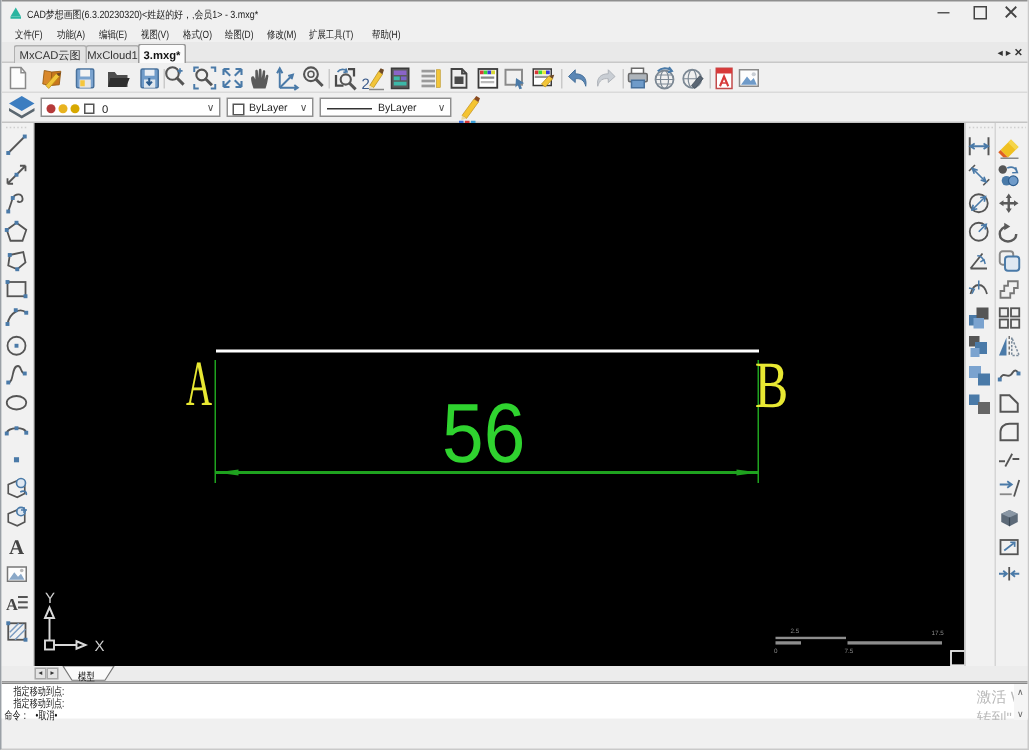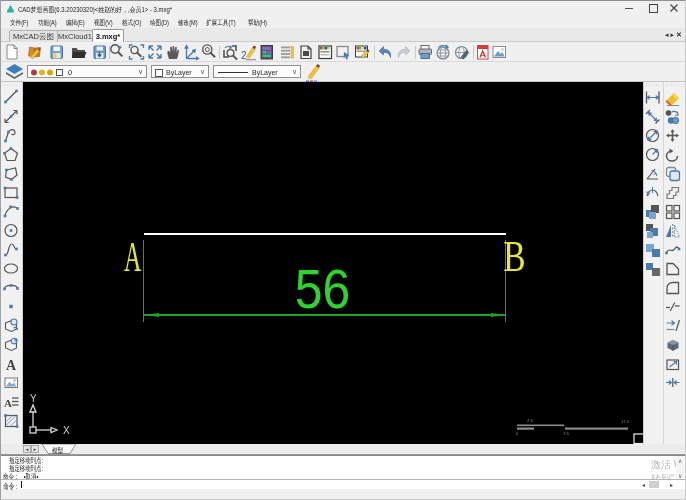--- a/index.html
+++ b/index.html
@@ -509,22 +509,15 @@
   <div class="abs" style="left:0;top:455px;width:686px;height:24px;background:#fff;border-top:1px solid #888;box-sizing:border-box;font-size:7.5px;color:#111;">
     <div class="abs" style="left:8px;top:0px;transform:scaleX(0.72);transform-origin:0 0;white-space:nowrap;">指定移动到点:</div>
     <div class="abs" style="left:8px;top:8px;transform:scaleX(0.72);transform-origin:0 0;white-space:nowrap;">指定移动到点:</div>
     <div class="abs" style="left:2px;top:16px;transform:scaleX(0.72);transform-origin:0 0;white-space:nowrap;">命令：&nbsp;&nbsp;&nbsp;•取消•</div>
     <div class="abs" style="left:650px;top:2px;width:36px;height:22px;color:#b9b9b9;font-size:10px;overflow:hidden;">激活 W<br>转到"</div>
     <div class="abs" style="left:675px;top:0px;width:11px;height:24px;background:#f5f5f5;">
       <div class="abs" style="left:2px;top:1px;font-size:6px;color:#666;">∧</div>
       <div class="abs" style="left:2px;top:16px;font-size:6px;color:#666;">∨</div>
     </div>
   </div>
-  <div class="abs" style="left:0;top:479px;width:686px;height:10px;background:#fff;border-top:1px solid #b5b5b5;box-sizing:border-box;font-size:8px;color:#111;">
-    <div class="abs" style="left:2px;top:1px;transform:scaleX(0.72);transform-origin:0 0;white-space:nowrap;">命令 :</div>
-    <div class="abs" style="left:20px;top:1px;width:1px;height:7px;background:#111;"></div>
-    <div class="abs" style="left:641px;top:1px;font-size:6px;color:#444;">◂</div>
-    <div class="abs" style="left:648px;top:1px;width:10px;height:7px;background:#cfcfcf;"></div>
-    <div class="abs" style="left:669px;top:1px;font-size:6px;color:#444;">▸</div>
-  </div>
 
 
 </div>
 
 </body></html>

